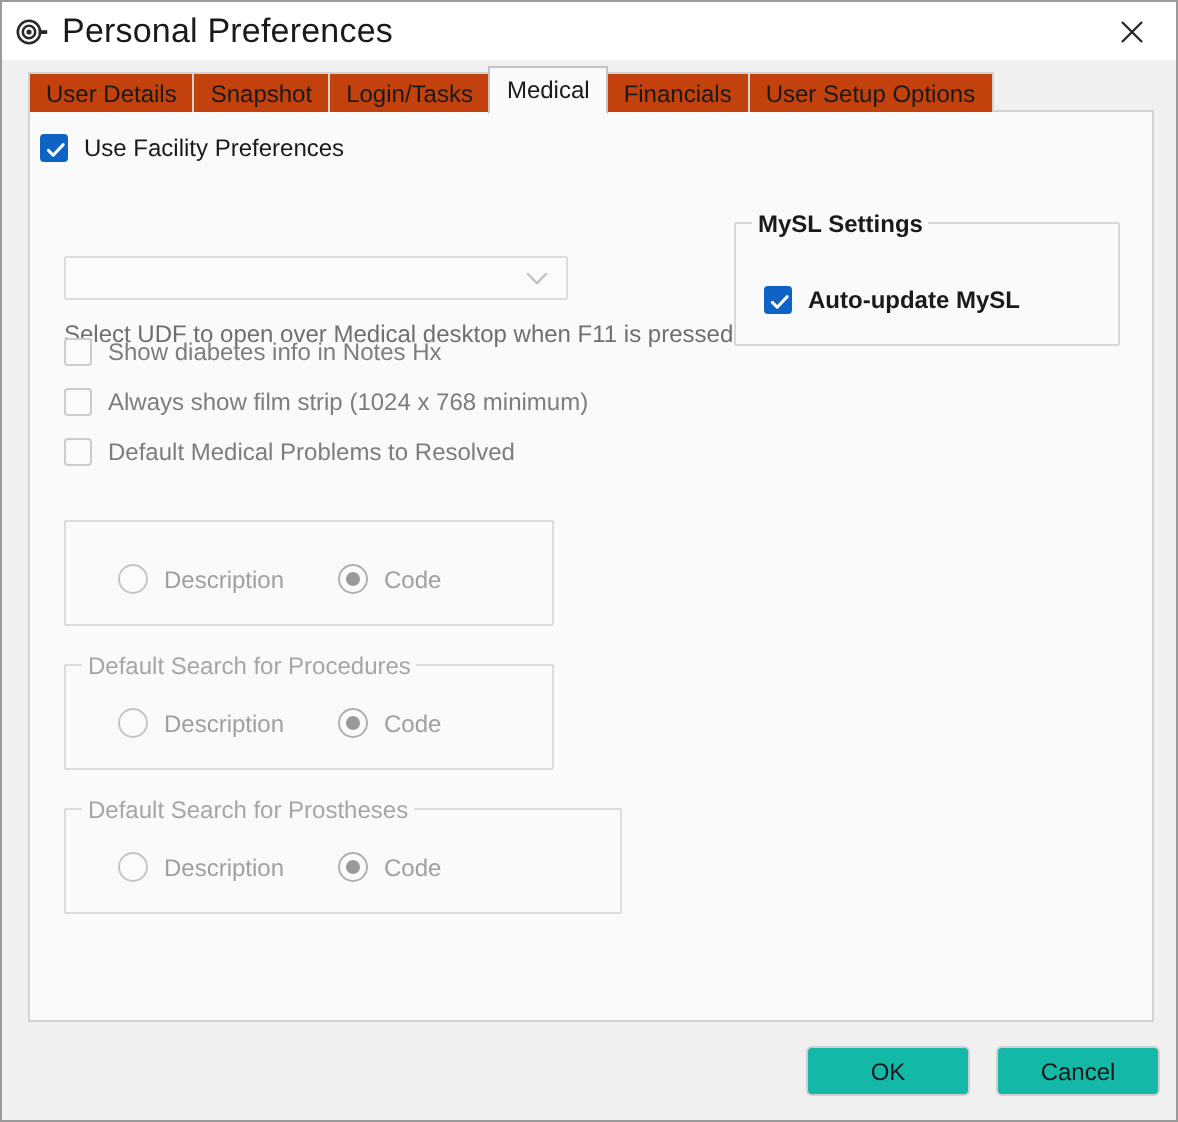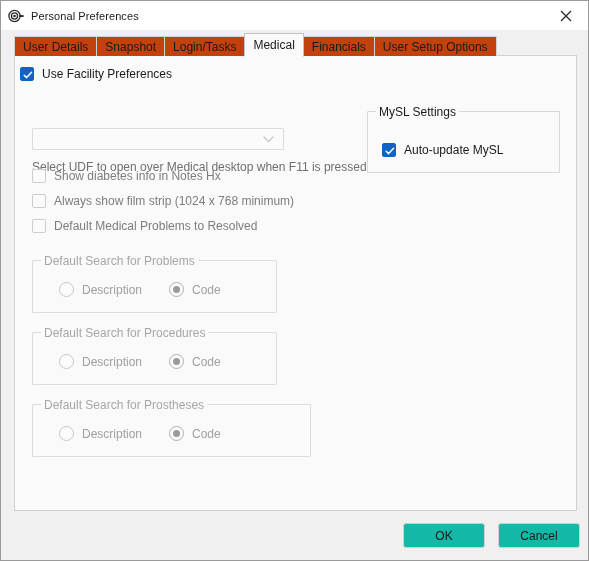--- a/index.html
+++ b/index.html
@@ -34,21 +34,21 @@
     align-items: center;
   }
   #app-icon {
     width: 16px; height: 16px;
     margin-left: 7px;
     position: relative;
     flex: none;
   }
   #title-text {
     margin-left: 7px;
-    font-size: 11px;
+    font-size: 17px;
     color: #1a1a1a;
     letter-spacing: .1px;
   }
   #close-btn {
     position: absolute;
     right: 0; top: 0;
     width: 44px; height: 29px;
     display: flex; align-items: center; justify-content: center;
     cursor: default;
   }
@@ -276,21 +276,21 @@
 
     <div class="plain-label" style="left:17px; top:104px;">Select UDF to open over Medical desktop when F11 is pressed</div>
 
     <div id="udf-combo" style="left:17px; top:72px;">
       <span class="cval"></span>
       <svg class="chev" width="11" height="7" viewBox="0 0 11 7">
         <polyline points="1,1 5.5,5.6 10,1" fill="none" stroke="#c2c2c2" stroke-width="1.2" stroke-linecap="round" stroke-linejoin="round"></polyline>
       </svg>
     </div>
 
-    <div class="groupbox enabled" style="left:352px; top:55px; width:193px; height:62px;">
+    <div class="groupbox enabled" style="left:352px; top:55px; width:193px; height:62px;font-weight:bold;">
       <span class="gb-title on">MySL Settings</span>
       <div class="cb-row" style="left:14px; top:31px;">
         <span class="cbox checked">
           <svg width="12" height="12" viewBox="0 0 12 12">
             <polyline points="2.2,6.2 4.6,8.6 9.6,3.3" fill="none" stroke="#ffffff" stroke-width="1.5" stroke-linecap="round" stroke-linejoin="round"></polyline>
           </svg>
         </span>
         <span class="cb-label on">Auto-update MySL</span>
       </div>
     </div>
@@ -302,21 +302,20 @@
     <div class="cb-row" style="left:17px; top:138px;">
       <span class="cbox unchecked"></span>
       <span class="cb-label off">Always show film strip (1024 x 768 minimum)</span>
     </div>
     <div class="cb-row" style="left:17px; top:163px;">
       <span class="cbox unchecked"></span>
       <span class="cb-label off">Default Medical Problems to Resolved</span>
     </div>
 
     <div class="groupbox" style="left:17px; top:204px; width:245px; height:53px;">
-      <span class="gb-title off">Default Search for Problems</span>
       <div class="radio-row" style="left:26px; top:21px;">
         <span class="radio"></span>
         <span class="radio-label">Description</span>
       </div>
       <div class="radio-row" style="left:136px; top:21px;">
         <span class="radio sel"></span>
         <span class="radio-label">Code</span>
       </div>
     </div>
 

